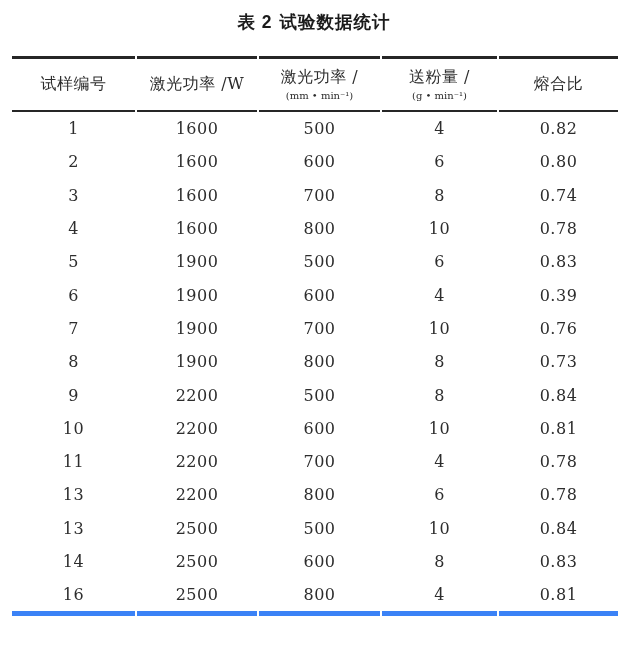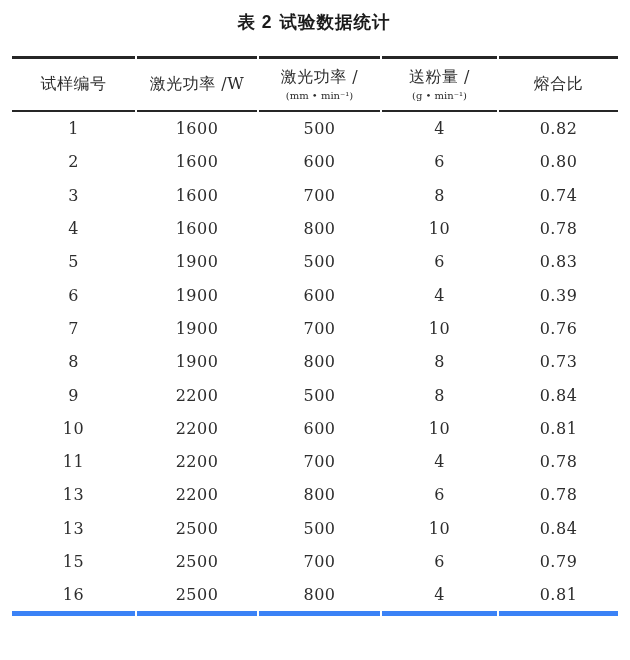--- a/index.html
+++ b/index.html
@@ -198,25 +198,25 @@
           <td>0.78</td>
         </tr>
         <tr>
           <td>13</td>
           <td>2500</td>
           <td>500</td>
           <td>10</td>
           <td>0.84</td>
         </tr>
         <tr>
-          <td>15</td>
+          <td>14</td>
           <td>2500</td>
-          <td>700</td>
-          <td>6</td>
-          <td>0.79</td>
+          <td>600</td>
+          <td>8</td>
+          <td>0.83</td>
         </tr>
         <tr>
           <td>16</td>
           <td>2500</td>
           <td>800</td>
           <td>4</td>
           <td>0.81</td>
         </tr>
       </tbody>
   </table>

